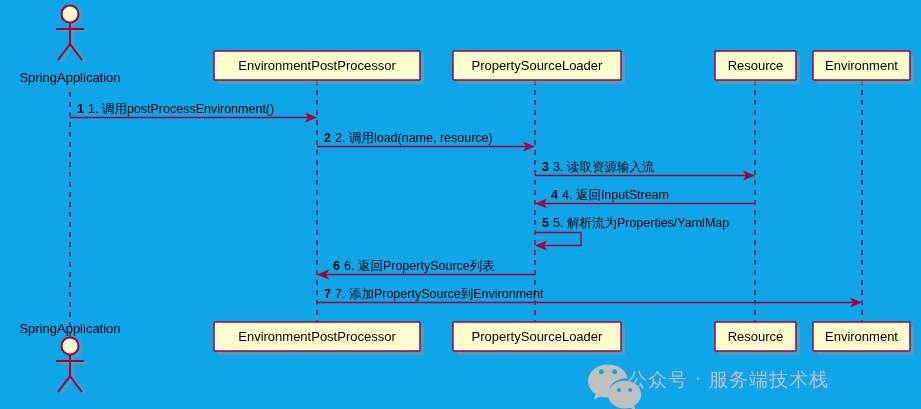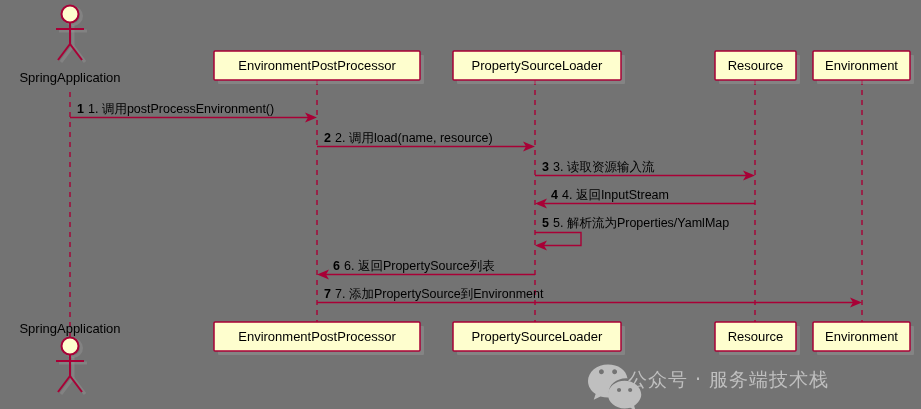--- a/index.html
+++ b/index.html
@@ -4,21 +4,21 @@
 <style>
   html, body {
     margin: 0;
     padding: 0;
     background: #FFFFFF;
   }
   #diagram-root {
     position: relative;
     width: 921px;
     height: 409px;
-    background: #737373;
+    background: #0ea5e9;
     font-family: "Liberation Sans", "DejaVu Sans", sans-serif;
     overflow: hidden;
   }
   #uml-svg {
     position: absolute;
     left: 0;
     top: 0;
   }
   .participant-box-rect {
     fill: #FEFECE;

